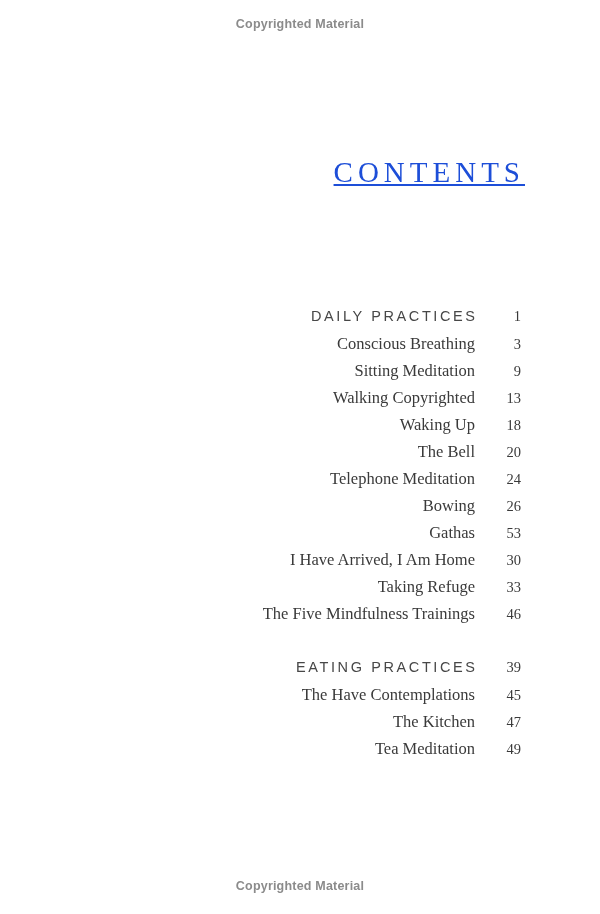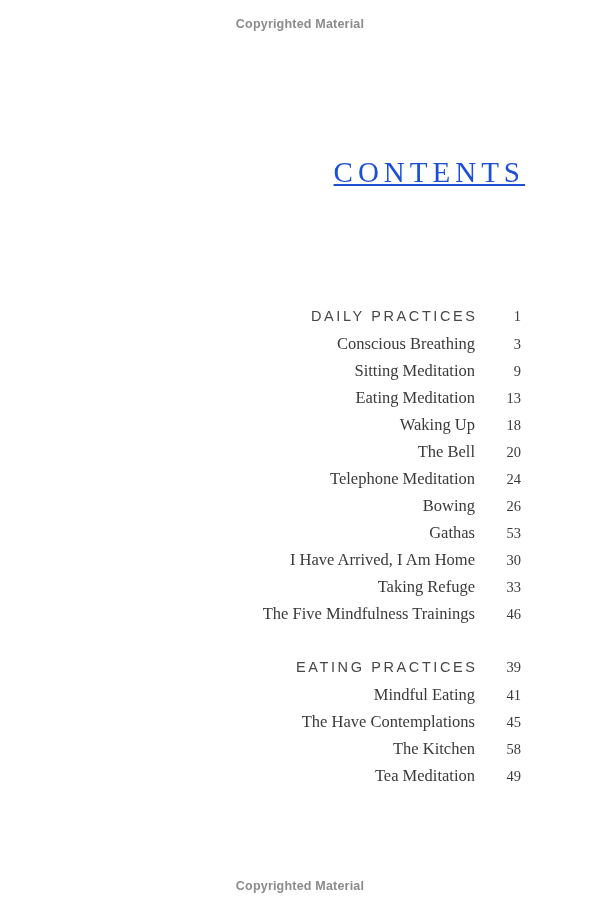--- a/index.html
+++ b/index.html
@@ -95,21 +95,21 @@
   </div>
   <div class="toc-row">
     <span class="entry-label">Conscious Breathing</span>
     <span class="entry-page">3</span>
   </div>
   <div class="toc-row">
     <span class="entry-label">Sitting Meditation</span>
     <span class="entry-page">9</span>
   </div>
   <div class="toc-row">
-    <span class="entry-label">Eating Meditation</span>
+    <span class="entry-label">Walking Copyrighted</span>
     <span class="entry-page">13</span>
   </div>
   <div class="toc-row">
     <span class="entry-label">Waking Up</span>
     <span class="entry-page">18</span>
   </div>
   <div class="toc-row">
     <span class="entry-label">The Bell</span>
     <span class="entry-page">20</span>
   </div>
@@ -138,30 +138,26 @@
     <span class="entry-page">46</span>
   </div>
 
   <div class="toc-gap"></div>
 
   <div class="toc-row heading">
     <span class="entry-label">EATING PRACTICES</span>
     <span class="entry-page">39</span>
   </div>
   <div class="toc-row">
-    <span class="entry-label">Mindful Eating</span>
-    <span class="entry-page">41</span>
-  </div>
-  <div class="toc-row">
     <span class="entry-label">The Have Contemplations</span>
     <span class="entry-page">45</span>
   </div>
   <div class="toc-row">
     <span class="entry-label">The Kitchen</span>
-    <span class="entry-page">58</span>
+    <span class="entry-page">47</span>
   </div>
   <div class="toc-row">
     <span class="entry-label">Tea Meditation</span>
     <span class="entry-page">49</span>
   </div>
 
 </div>
 
 <div class="copyright bottom">Copyrighted Material</div>
 

